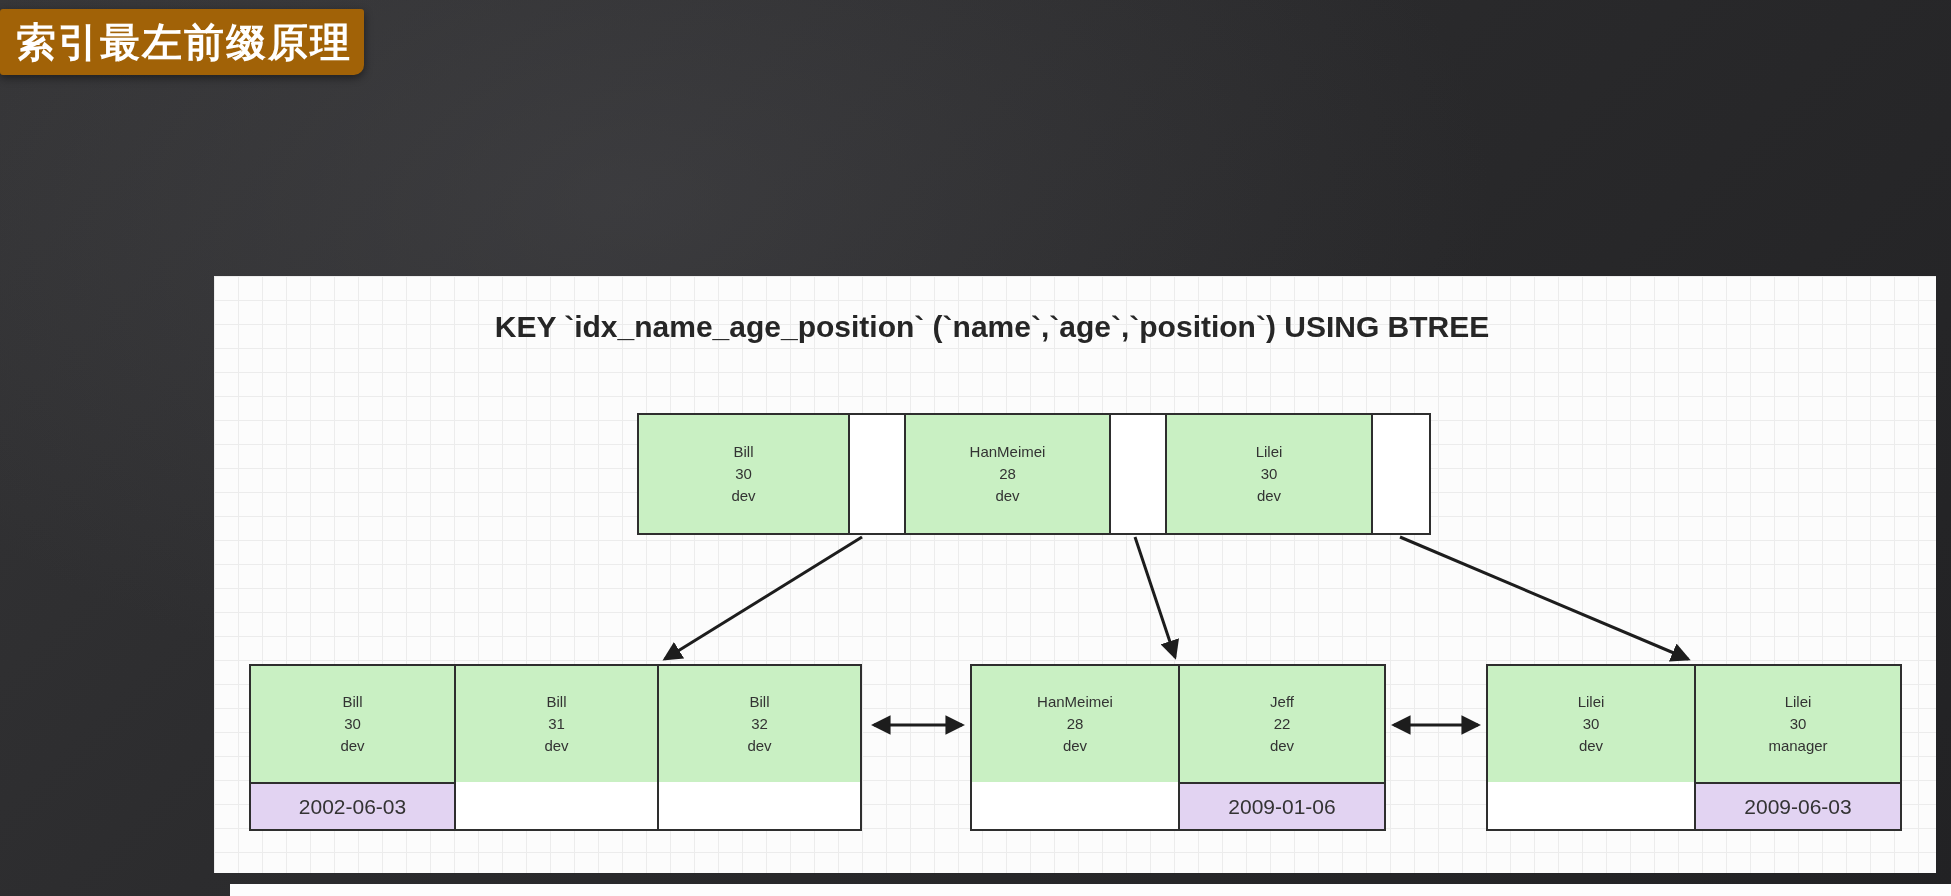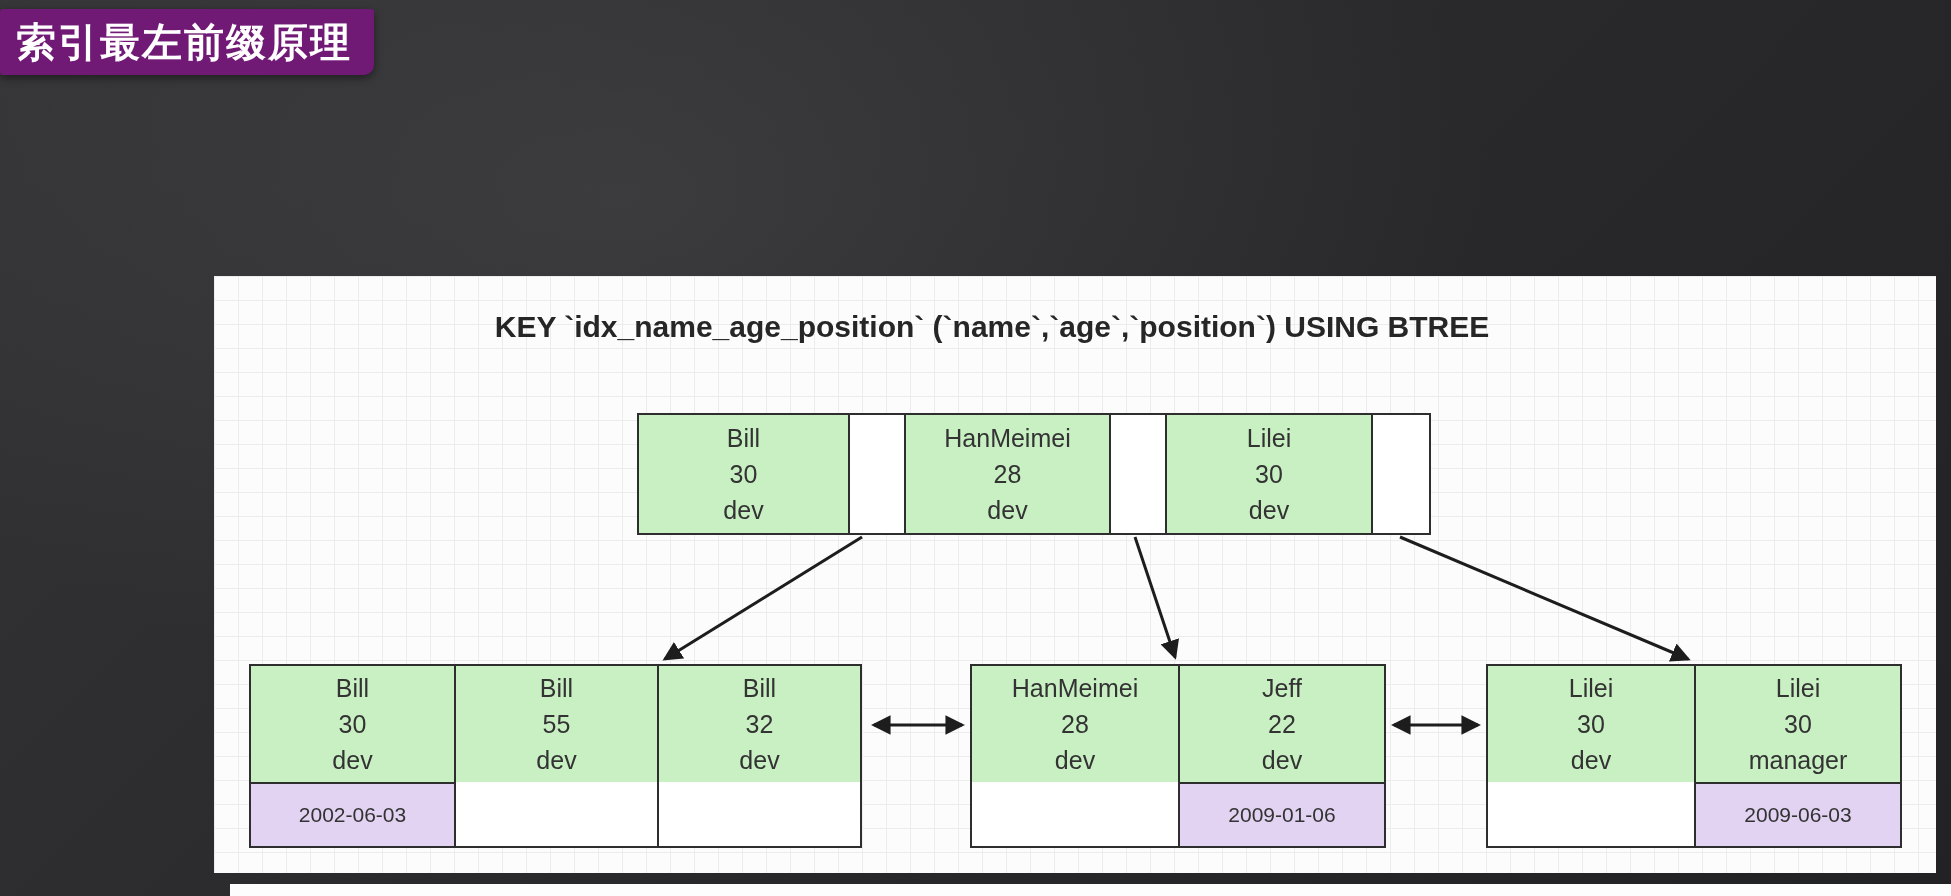--- a/index.html
+++ b/index.html
@@ -12,24 +12,24 @@
   }
   .bg {
     position:absolute; inset:0;
     background:
       radial-gradient(1400px 820px at 32% 22%, rgba(82,82,86,.38), rgba(0,0,0,0) 62%),
       linear-gradient(135deg,#343436 0%, #29292b 52%, #222224 100%);
   }
   
   .badge {
     position:absolute; left:0; top:9px;
-    background:#701a75; color:#ffffff;
+    background:#a16207; color:#ffffff;
     font-weight:bold; font-size:40px; line-height:1;
     letter-spacing:2px;
-    padding:13px 22px 13px 16px;
+    padding:13px 12px 13px 16px;
     border-radius:3px 3px 10px 3px;
     box-shadow:0 3px 8px rgba(0,0,0,.45);
   }
   
   .panel {
     position:absolute; left:214px; top:276px; width:1722px; height:597px;
     background-color:#fcfcfc;
     background-image:
       linear-gradient(#ececec 1px, transparent 1px),
       linear-gradient(90deg, #ececec 1px, transparent 1px);
@@ -43,35 +43,35 @@
   
   .root {
     position:absolute; left:423px; top:137px; width:794px; height:122px;
     display:flex; border:2px solid #2e2e2e; background:#ffffff;
   }
   .root .cell { border-left:2px solid #2e2e2e; height:100%; }
   .root .cell:first-child { border-left:none; }
   .cell.green, .rec .vals {
     background:#c9f0c3;
     display:flex; flex-direction:column; justify-content:center; align-items:center;
-    font-size:25px; line-height:1.45; color:#333333;
+    font-size:15px; line-height:1.45; color:#333333;
   }
   .cell.gap { background:#ffffff; flex:1 1 auto; }
   
   .leaf {
     position:absolute; top:388px;
     display:flex; border:2px solid #2e2e2e; background:#ffffff;
   }
   .leaf .rec { display:flex; flex-direction:column; border-left:2px solid #2e2e2e; }
   .leaf .rec:first-child { border-left:none; }
   .leaf-1 .rec { width:203px; }
   .leaf-2 .rec, .leaf-3 .rec { width:206px; }
   .rec .vals { height:116px; }
   .rec .date {
-    height:64px; background:#e2d3f2; border-top:2px solid #2e2e2e;
+    height:47px; background:#e2d3f2; border-top:2px solid #2e2e2e;
     display:flex; align-items:center; justify-content:center;
     font-size:21px; color:#333333;
   }
   .leaf-1 { left:35px; }
   .leaf-2 { left:756px; }
   .leaf-3 { left:1272px; }
   
   .arrows { position:absolute; left:0; top:0; pointer-events:none; }
   .arrows line { stroke:#1d1d1d; stroke-width:3; }
   
@@ -117,21 +117,21 @@
       <div class="vals">
         <span>Bill</span>
         <span>30</span>
         <span>dev</span>
       </div>
       <div class="date">2002-06-03</div>
     </div>
     <div class="rec">
       <div class="vals">
         <span>Bill</span>
-        <span>55</span>
+        <span>31</span>
         <span>dev</span>
       </div>
     </div>
     <div class="rec">
       <div class="vals">
         <span>Bill</span>
         <span>32</span>
         <span>dev</span>
       </div>
     </div>

